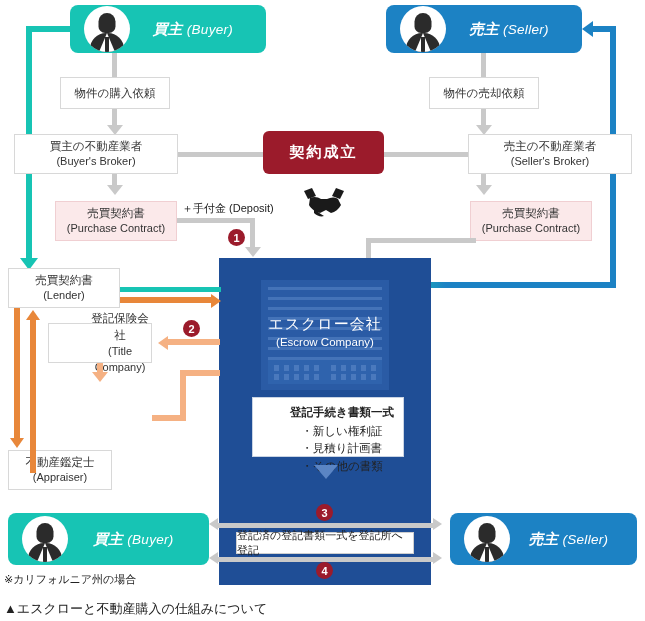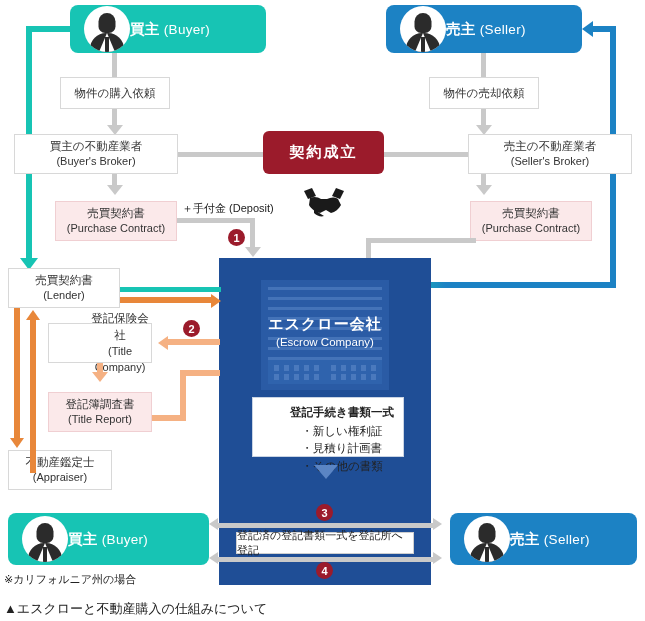--- a/index.html
+++ b/index.html
@@ -7,42 +7,42 @@
   #stage{position:relative;width:645px;height:621px;overflow:hidden;background:#fff;}
   .abs{position:absolute;box-sizing:border-box;}
 
   
   .person{border-radius:8px;display:flex;align-items:center;}
   .person .ava{position:relative;width:46px;height:46px;border-radius:50%;background:#fff;margin-left:14px;flex:0 0 auto;overflow:hidden;}
   .person .ava .head{position:absolute;left:50%;top:7px;transform:translateX(-50%);width:17px;height:20px;border-radius:9px 9px 7px 7px;background:#2b2b2b;}
   .person .ava .body{position:absolute;left:50%;bottom:0;transform:translateX(-50%);width:34px;height:19px;border-radius:16px 16px 0 0;background:#2b2b2b;}
   .person .ava .shirt{position:absolute;left:50%;bottom:0;transform:translateX(-50%);width:0;height:0;border-left:8px solid transparent;border-right:8px solid transparent;border-bottom:19px solid #fff;}
   .person .ava .tie{position:absolute;left:50%;bottom:0;transform:translateX(-50%);width:4px;height:15px;background:#2b2b2b;}
-  .person .plabel{flex:1;color:#fff;font-size:14px;letter-spacing:.3px;padding-right:10px;}
+  .person .plabel{flex:1;text-align:center;color:#fff;font-size:14px;letter-spacing:.3px;padding-right:10px;font-style:italic;}
   .person .plabel b{font-weight:bold;font-size:14.5px;}
   .person .plabel span{font-weight:normal;font-size:13.5px;}
 
   
   .wbox{background:#fff;border:1px solid #d8d8d8;display:flex;flex-direction:column;align-items:center;justify-content:center;text-align:center;font-size:11.5px;line-height:1.45;color:#333;}
   .wbox .en{font-size:11px;}
   .pinkbox{background:#fbe9ea;border:1px solid #f0cfd2;display:flex;flex-direction:column;align-items:center;justify-content:center;text-align:center;font-size:11.5px;line-height:1.45;color:#333;}
   .pinkbox .en{font-size:11px;}
 
   
   .deal{background:#9b1b2b;border-radius:6px;display:flex;align-items:center;justify-content:center;color:#fff;font-weight:bold;font-size:15px;letter-spacing:2px;}
 
   
   .escrow{background:#1f4e96;}
   .bldg{position:absolute;left:50%;transform:translateX(-50%);top:22px;width:128px;height:110px;background:#2a5ba5;}
   .bldg .rows{position:absolute;left:7px;right:7px;top:7px;height:72px;}
   .bldg .rows i{display:block;height:3px;background:#4473b8;margin-bottom:7px;}
   .bldg .base{position:absolute;left:7px;right:7px;bottom:6px;height:24px;background:#2f63ad;}
   .bldg .base .w{position:absolute;width:5px;height:6px;background:#4a79bd;}
   .escrow-name{position:absolute;left:0;right:0;top:57px;text-align:center;color:#fff;z-index:3;}
-  .escrow-name .jp{font-size:15px;font-weight:bold;letter-spacing:1px;}
+  .escrow-name .jp{font-size:15px;font-weight:normal;letter-spacing:1px;}
   .escrow-name .en{font-size:11.5px;margin-top:2px;}
   .doclist{background:#fff;border:1px solid #c9d4e4;text-align:center;padding-left:28px;}
   .doclist .ttl{font-size:11.5px;font-weight:bold;color:#222;margin-top:7px;}
   .doclist .it{font-size:11.5px;color:#222;line-height:1.5;text-align:left;display:inline-block;margin-top:3px;}
 
   
   .line{background:#c9c9c9;}
   .tri-down{width:0;height:0;border-left:8px solid transparent;border-right:8px solid transparent;border-top:10px solid #c9c9c9;}
   .tri-down.pink{border-top-color:#f5b183;}
   .tri-right{width:0;height:0;border-top:6px solid transparent;border-bottom:6px solid transparent;border-left:9px solid #c9c9c9;}
@@ -240,24 +240,20 @@
 
   <div class="abs orange-l" style="left:168px;top:339px;width:52px;height:6px;"></div>
   <div class="abs orl-arrow-left" style="left:158px;top:336px;"></div>
   <div class="abs badge" style="left:183px;top:320px;">
     <span>2</span>
   </div>
 
   <div class="abs orange-l" style="left:97px;top:363px;width:6px;height:10px;"></div>
   <div class="abs tri-down pink" style="left:92px;top:372px;"></div>
 
-  <div class="abs pinkbox" style="left:48px;top:392px;width:104px;height:40px;">
-    <div>登記簿調査書</div>
-    <div class="en">(Title Report)</div>
-  </div>
 
   <div class="abs orange-l" style="left:152px;top:415px;width:34px;height:6px;"></div>
   <div class="abs orange-l" style="left:180px;top:370px;width:6px;height:51px;"></div>
   <div class="abs orange-l" style="left:180px;top:370px;width:40px;height:6px;"></div>
 
   <div class="abs wbox" style="left:8px;top:450px;width:104px;height:40px;">
     <div>不動産鑑定士</div>
     <div class="en">(Appraiser)</div>
   </div>
 

